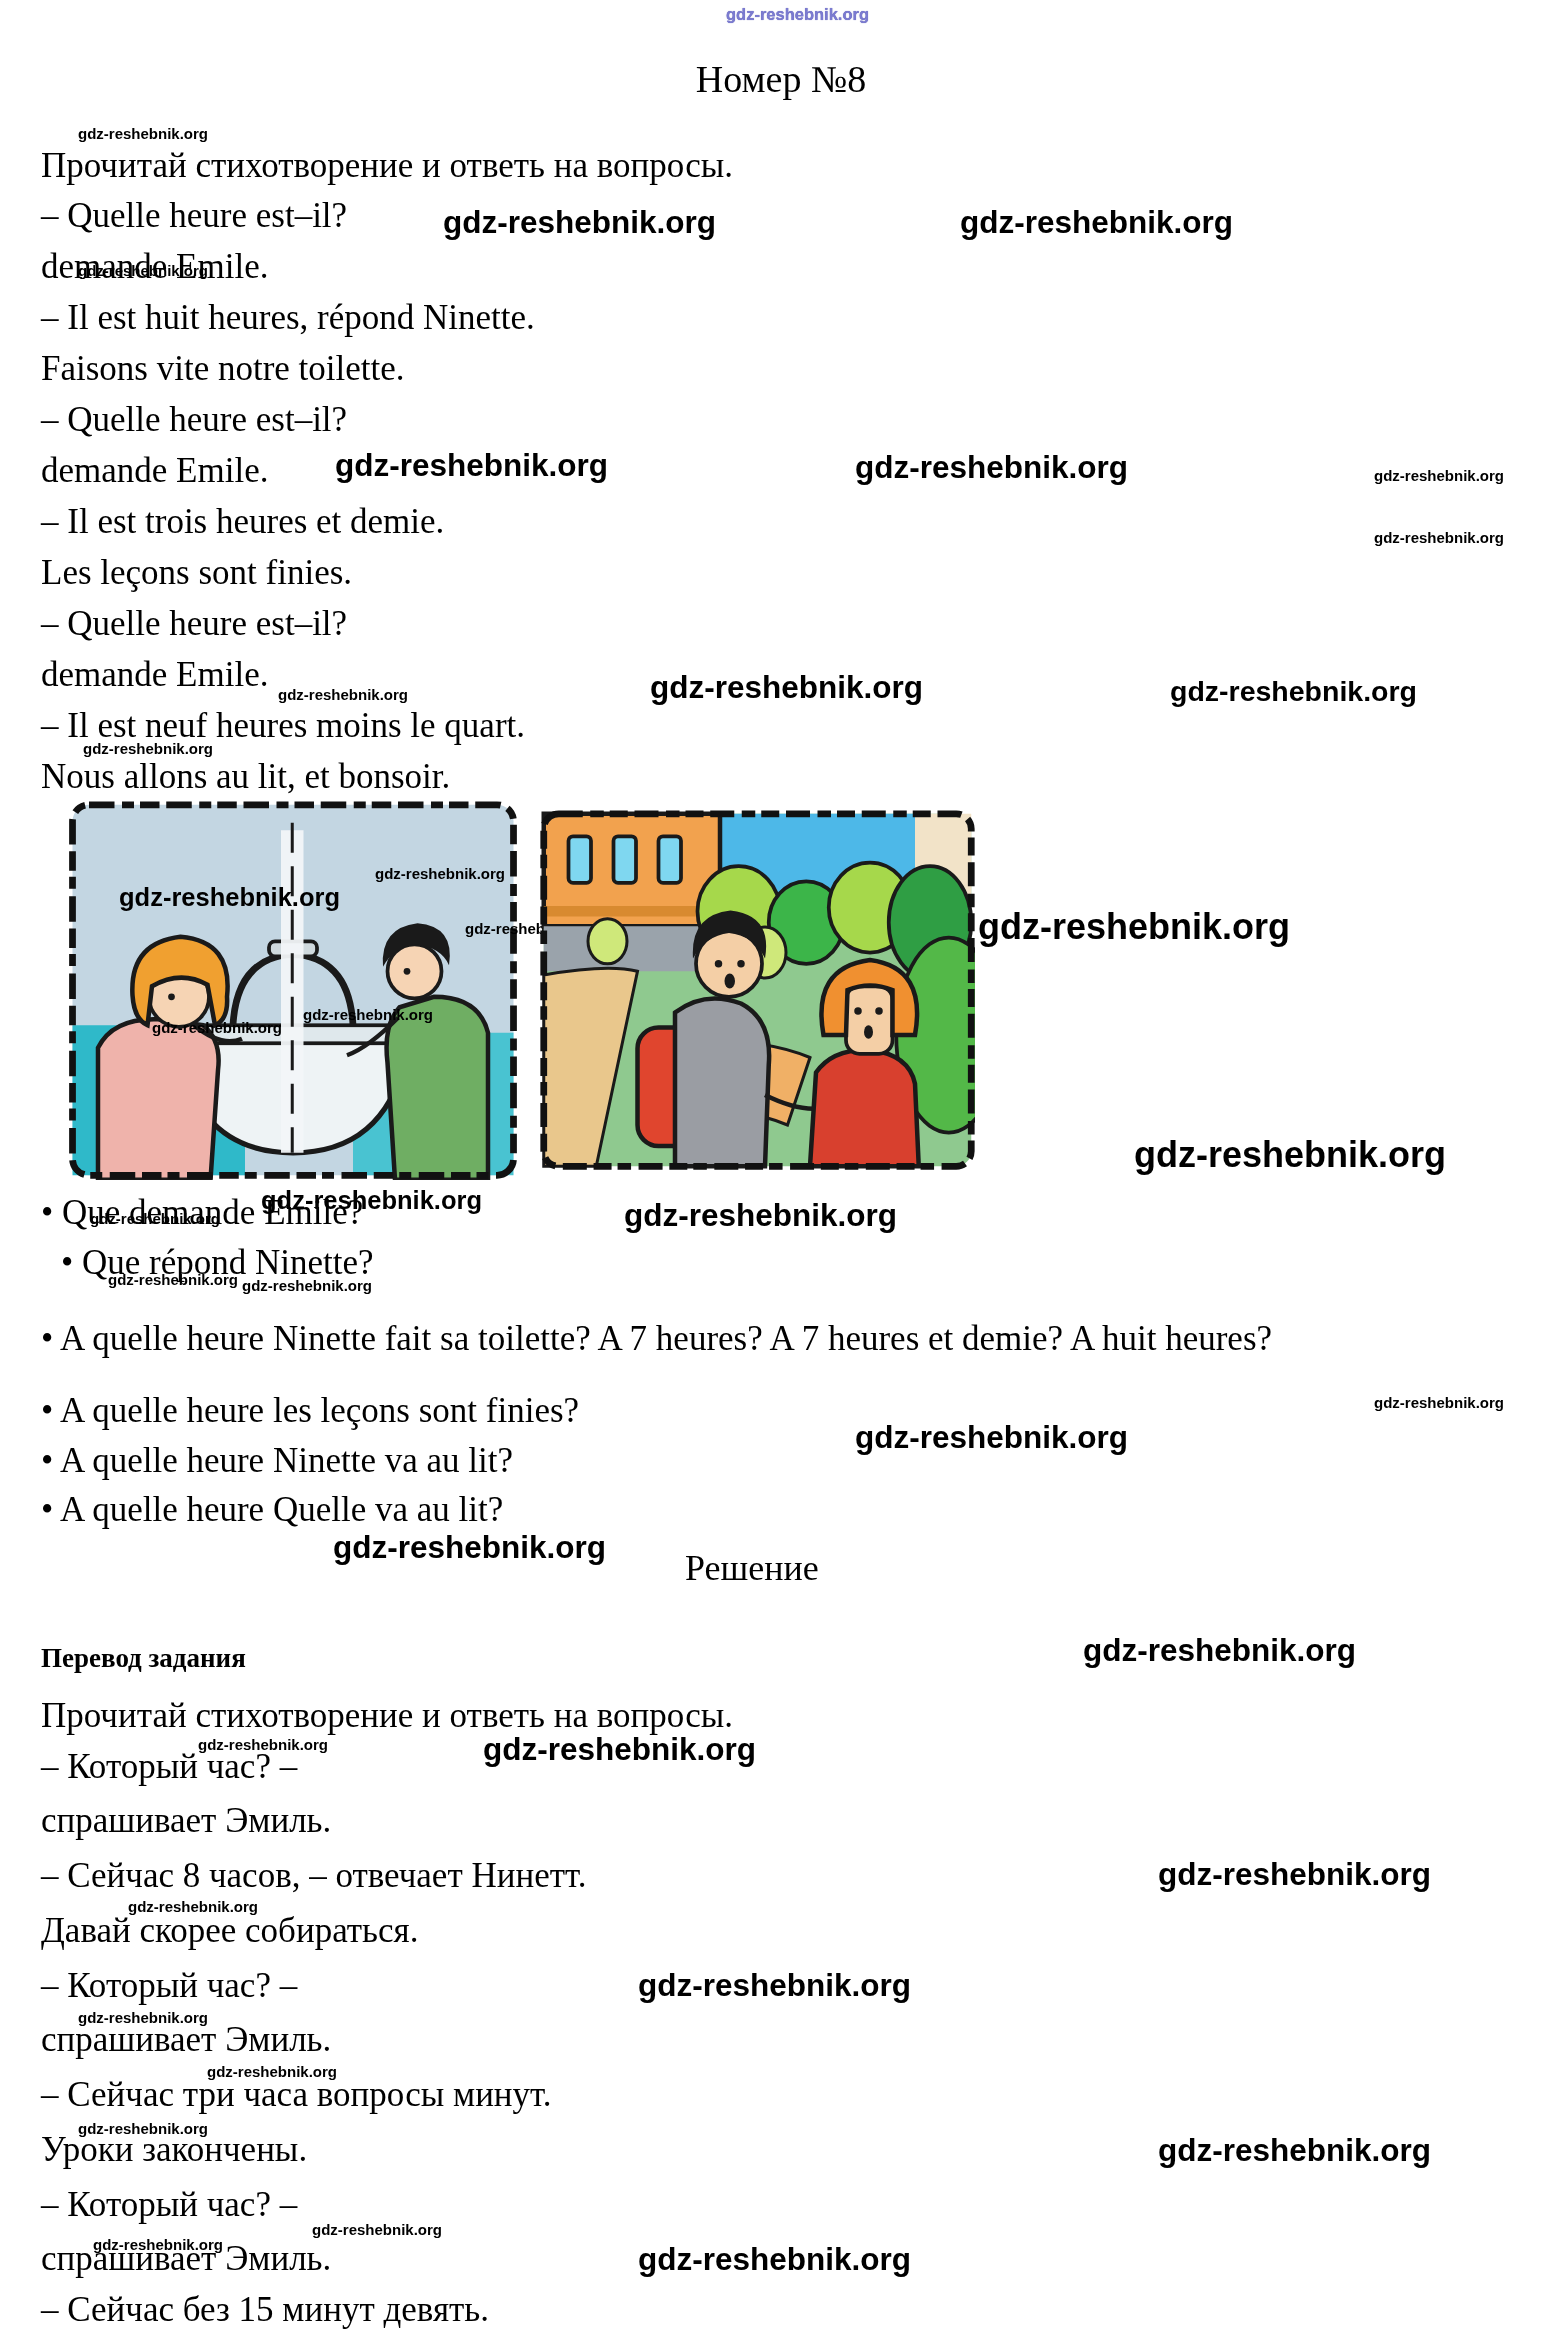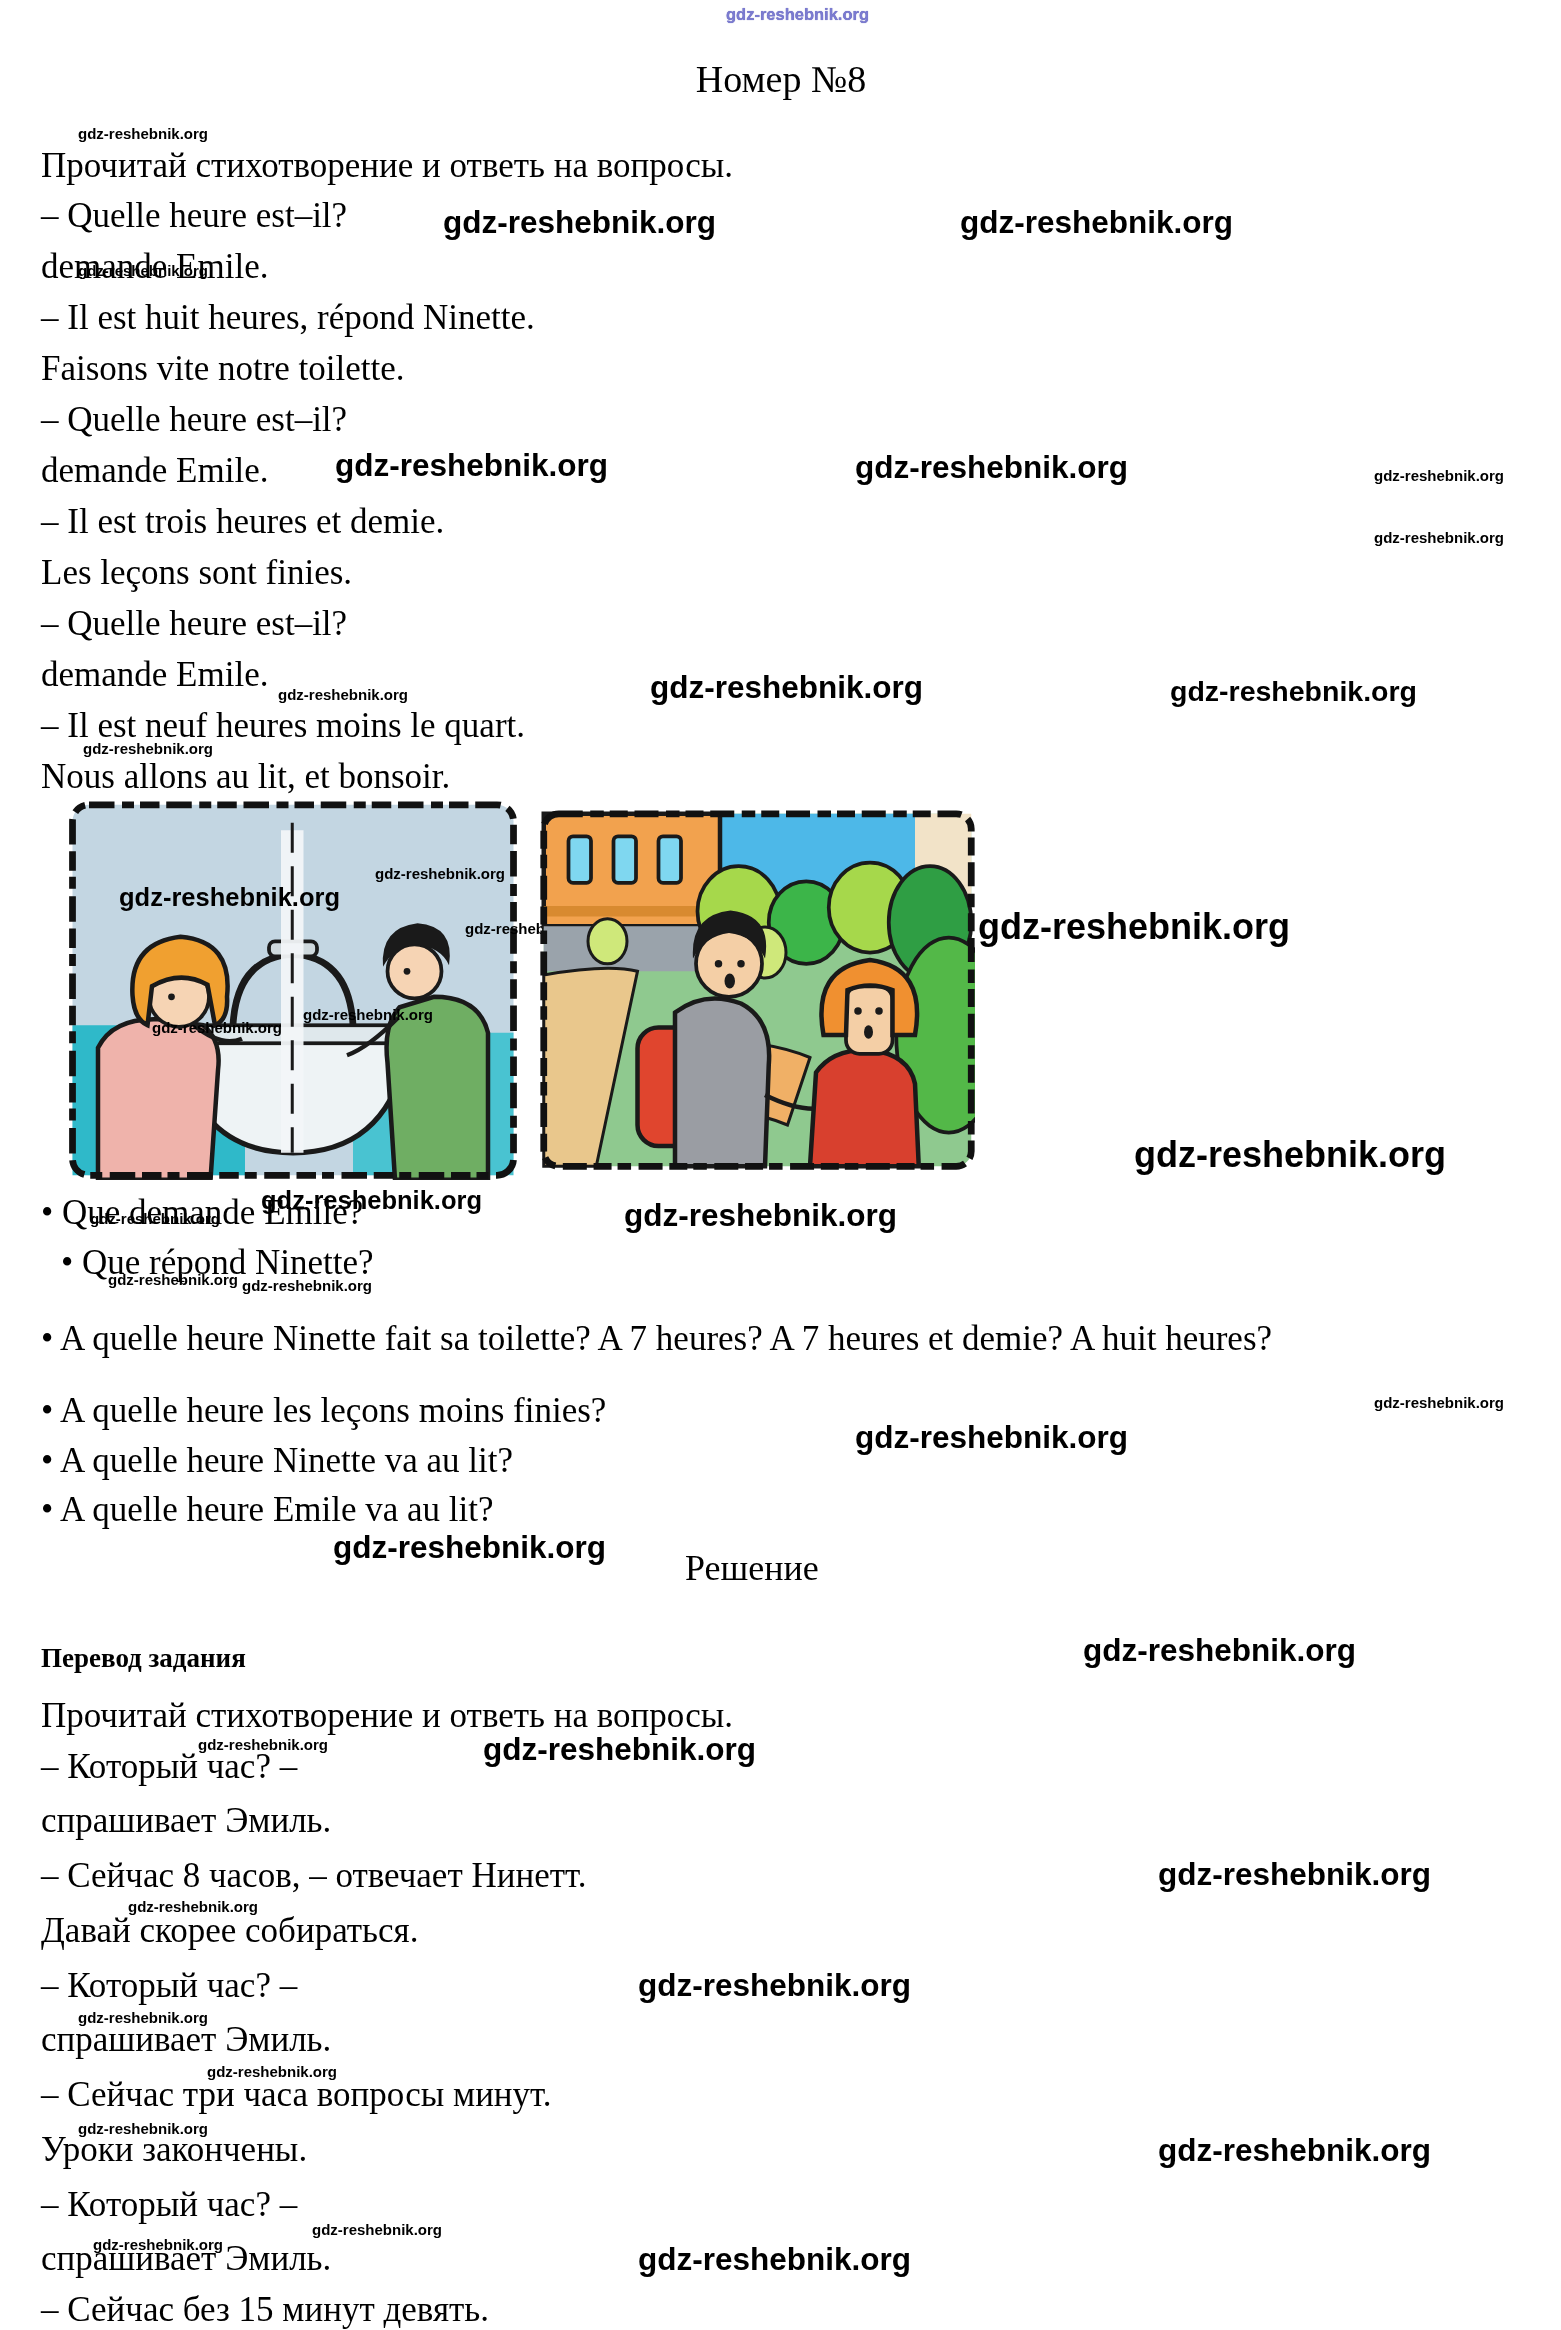--- a/index.html
+++ b/index.html
@@ -163,25 +163,25 @@
 <div class="abs wm-bold wm-med" style="left:261px;top:1188px;">gdz-reshebnik.org</div>
 <div class="abs wm-small" style="left:90px;top:1211px;">gdz-reshebnik.org</div>
 
 <div class="abs serif" style="left:41px;top:1194px;">• Que demande Emile?</div>
 <div class="abs wm-bold" style="left:624px;top:1200px;">gdz-reshebnik.org</div>
 <div class="abs wm-bold wm-big" style="left:1134px;top:1137px;">gdz-reshebnik.org</div>
 <div class="abs serif" style="left:41px;top:1244px;margin-left:20px;">• Que répond Ninette?</div>
 <div class="abs wm-small" style="left:108px;top:1272px;">gdz-reshebnik.org</div>
 <div class="abs wm-small" style="left:242px;top:1278px;">gdz-reshebnik.org</div>
 <div class="abs serif wrapblock" style="left:41px;top:1293px;">• A quelle heure Ninette fait sa toilette? A 7 heures? A 7 heures et demie? A huit heures?</div>
-<div class="abs serif" style="left:41px;top:1392px;">• A quelle heure les leçons moins finies?</div>
+<div class="abs serif" style="left:41px;top:1392px;">• A quelle heure les leçons sont finies?</div>
 <div class="abs wm-small" style="left:1374px;top:1395px;">gdz-reshebnik.org</div>
 <div class="abs serif" style="left:41px;top:1442px;">• A quelle heure Ninette va au lit?</div>
 <div class="abs wm-bold" style="left:855px;top:1422px;">gdz-reshebnik.org</div>
-<div class="abs serif" style="left:41px;top:1491px;">• A quelle heure Emile va au lit?</div>
+<div class="abs serif" style="left:41px;top:1491px;">• A quelle heure Quelle va au lit?</div>
 <div class="abs wm-bold" style="left:333px;top:1532px;">gdz-reshebnik.org</div>
 
 <div class="abs sec-head" style="left:685px;top:1547px;">Решение</div>
 <div class="abs wm-bold" style="left:1083px;top:1635px;">gdz-reshebnik.org</div>
 <div class="abs trans-head" style="left:41px;top:1643px;">Перевод задания</div>
 <div class="abs serif" style="left:41px;top:1697px;">Прочитай стихотворение и ответь на вопросы.</div>
 <div class="abs wm-small" style="left:198px;top:1737px;">gdz-reshebnik.org</div>
 <div class="abs wm-bold" style="left:483px;top:1734px;">gdz-reshebnik.org</div>
 
 <div class="abs serif" style="left:41px;top:1748px;">– Который час? –</div>

